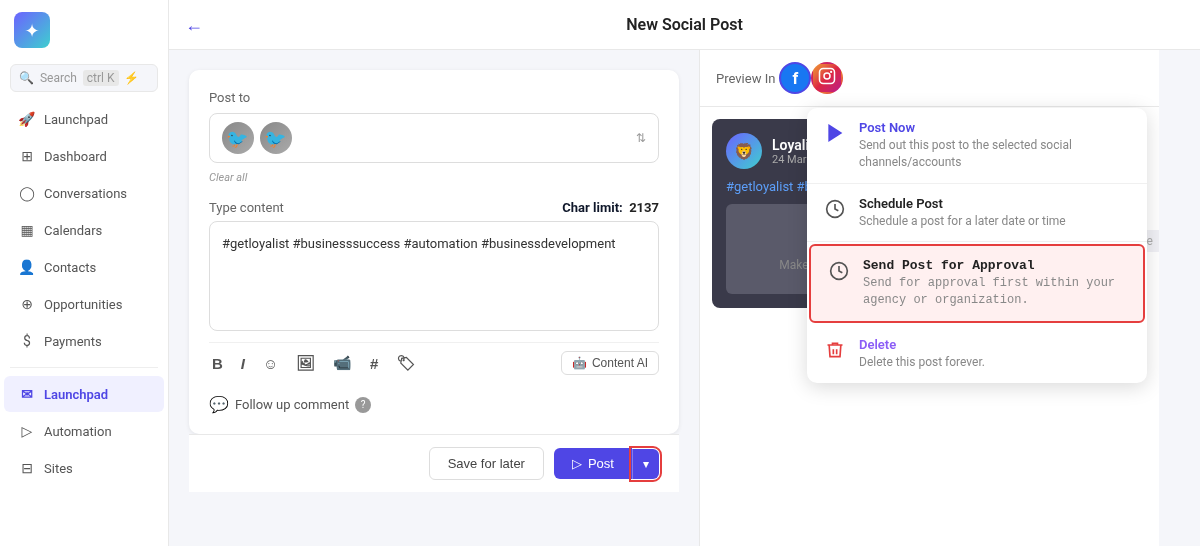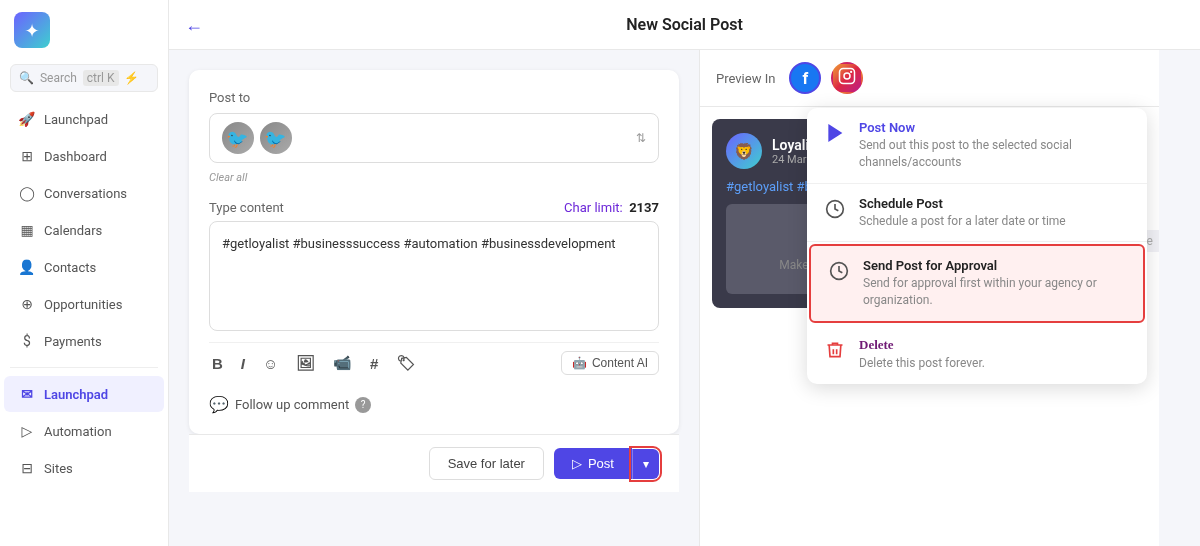--- a/index.html
+++ b/index.html
@@ -33,39 +33,39 @@
     .post-form { flex: 1; padding: 20px; overflow-y: auto; background: #f5f6fa; max-width: 530px; }
     .form-card { background: #fff; border-radius: 10px; padding: 20px; box-shadow: 0 1px 4px rgba(0,0,0,0.08); }
     .form-label { font-size: 13px; color: #666; margin-bottom: 8px; }
     .post-to-select { border: 1px solid #ddd; border-radius: 8px; padding: 8px 12px; display: flex; align-items: center; justify-content: space-between; cursor: pointer; }
     .post-to-avatars { display: flex; gap: 6px; align-items: center; }
     .avatar-icon { width: 32px; height: 32px; border-radius: 50%; background: #ddd; display: flex; align-items: center; justify-content: center; font-size: 16px; overflow: hidden; }
     .clear-all { font-size: 11px; color: #999; margin-top: 8px; cursor: pointer; font-style: italic; }
     .content-header { display: flex; justify-content: space-between; align-items: flex-end; margin-top: 16px; margin-bottom: 6px; }
     .content-label { font-size: 13px; color: #666; }
     .char-limit { font-size: 13px; color: #666; }
-    .char-limit span { font-weight: 400; color: #6d28d9; }
+    .char-limit span { font-weight: 700; color: #0f172a; }
     .content-textarea { width: 100%; border: 1px solid #ddd; border-radius: 8px; padding: 12px; font-size: 13px; color: #333; resize: none; height: 110px; outline: none; font-family: inherit; line-height: 1.5; }
     .toolbar { display: flex; align-items: center; gap: 12px; margin-top: 8px; padding-top: 8px; border-top: 1px solid #f0f0f0; }
     .toolbar-btn { background: none; border: none; cursor: pointer; color: #555; font-size: 15px; font-weight: 700; padding: 3px; border-radius: 4px; display: flex; align-items: center; justify-content: center; }
     .content-ai-btn { margin-left: auto; display: flex; align-items: center; gap: 5px; background: none; border: 1px solid #ddd; border-radius: 6px; padding: 4px 10px; cursor: pointer; font-size: 12px; color: #555; }
     .follow-up { display: flex; align-items: center; gap: 6px; margin-top: 20px; color: #555; font-size: 13px; cursor: pointer; }
     .follow-up .bubble-icon { font-size: 16px; color: #4f46e5; }
     .help-icon { width: 16px; height: 16px; background: #999; border-radius: 50%; color: #fff; font-size: 10px; display: flex; align-items: center; justify-content: center; cursor: pointer; flex-shrink: 0; }
 
     
     .bottom-bar { background: #fff; border-top: 1px solid #e8e8e8; padding: 12px 20px; display: flex; justify-content: flex-end; align-items: center; gap: 10px; }
     .save-later-btn { background: #fff; border: 1px solid #ddd; border-radius: 6px; padding: 8px 18px; font-size: 13px; color: #444; cursor: pointer; }
     .post-btn-group { display: flex; align-items: center; }
     .post-btn { background: #4f46e5; color: #fff; border: none; border-radius: 6px 0 0 6px; padding: 8px 18px; font-size: 13px; cursor: pointer; display: flex; align-items: center; gap: 6px; }
     .post-btn-arrow { background: #4f46e5; color: #fff; border: none; border-left: 1px solid rgba(255,255,255,0.3); border-radius: 0 6px 6px 0; padding: 8px 10px; font-size: 12px; cursor: pointer; outline: 2px solid #e53e3e; outline-offset: 1px; }
 
     
     .preview-panel { width: 460px; background: #fff; border-left: 1px solid #e8e8e8; display: flex; flex-direction: column; overflow: hidden; position: relative; }
-    .preview-tabs { display: flex; align-items: center; gap: 10px; padding: 12px 16px; border-bottom: 1px solid #e8e8e8; }
+    .preview-tabs { display: flex; align-items: center; padding: 12px 16px; border-bottom: 1px solid #e8e8e8; }
     .preview-label { font-size: 13px; color: #666; margin-right: 4px; }
     .preview-tab { width: 32px; height: 32px; border-radius: 50%; display: flex; align-items: center; justify-content: center; cursor: pointer; border: 2px solid transparent; }
     .preview-tab.active { border-color: #4f46e5; }
     .preview-tab-fb { background: #1877f2; color: #fff; font-weight: 700; font-size: 16px; }
     .preview-tab-ig { background: linear-gradient(135deg, #f09433, #e6683c, #dc2743, #cc2366, #bc1888); color: #fff; font-size: 16px; }
     .preview-scrollable { flex: 1; overflow-y: auto; padding: 12px; }
     .post-preview-card { background: #3a3a4a; border-radius: 8px; padding: 14px; color: #fff; margin-bottom: 10px; }
     .post-preview-header { display: flex; align-items: center; gap: 10px; margin-bottom: 10px; }
     .preview-avatar { width: 36px; height: 36px; border-radius: 50%; background: linear-gradient(135deg, #6c63ff, #3ecfcf); display: flex; align-items: center; justify-content: center; font-size: 16px; }
     .preview-username { font-weight: 600; font-size: 14px; }
@@ -74,21 +74,21 @@
     .preview-hashtags { color: #5c9ef8; font-size: 13px; margin-bottom: 10px; }
     .preview-image-placeholder { background: #5a5a6a; border-radius: 6px; height: 90px; display: flex; align-items: center; justify-content: center; }
     .preview-image-placeholder .img-icon { font-size: 24px; color: #888; }
     .preview-image-text { color: #888; font-size: 12px; margin-top: 4px; }
     .preview-image-inner { display: flex; flex-direction: column; align-items: center; }
 
     
     .dropdown-menu { position: absolute; right: 12px; top: 58px; width: 340px; background: #fff; border-radius: 10px; box-shadow: 0 4px 20px rgba(0,0,0,0.15); z-index: 100; overflow: hidden; margin-left: 28px; }
     .dropdown-item { display: flex; align-items: flex-start; gap: 12px; padding: 12px 16px; cursor: pointer; border-bottom: 1px solid #f0f0f0; }
     .dropdown-item:last-child { border-bottom: none; }
-    .dropdown-item.highlighted { background: #fff0f0; border: 2px solid #e53e3e; margin: 2px; border-radius: 6px; }
+    .dropdown-item.highlighted { background: #fff0f0; border: 2px solid #e53e3e; margin: 2px; border-radius: 6px; font-family: Liberation Mono, monospace; }
     .dropdown-icon { width: 24px; height: 24px; display: flex; align-items: center; justify-content: center; flex-shrink: 0; margin-top: 1px; }
     .dropdown-item-content {}
     .dropdown-item-title { font-size: 13px; font-weight: 600; color: #222; }
     .dropdown-item-desc { font-size: 12px; color: #888; margin-top: 2px; line-height: 1.4; }
     .dropdown-item.post-now .dropdown-item-title { color: #4f46e5; }
     .dropdown-item.delete-item .dropdown-item-title { color: #e53e3e; }
     .dropdown-item.delete-item .dropdown-icon { color: #e53e3e; }
 
     
     .share-hint { position: absolute; right: 0; top: 180px; font-size: 12px; color: #aaa; padding: 4px 6px; background: #f0f0f5; border-radius: 4px 0 0 4px; }
@@ -306,21 +306,21 @@
         <div class="dropdown-item delete-item">
           <div class="dropdown-icon">
             <svg width="20" height="20" viewBox="0 0 24 24" fill="none" stroke="#e53e3e" stroke-width="2">
               <polyline points="3,6 5,6 21,6"></polyline>
               <path d="M19,6l-1,14H6L5,6"></path>
               <path d="M10,11v6M14,11v6"></path>
               <path d="M9,6V4h6v2"></path>
             </svg>
           </div>
           <div class="dropdown-item-content">
-            <div class="dropdown-item-title" style="color:#701a75;font-family:Liberation Serif, serif;">Delete</div>
+            <div class="dropdown-item-title" style="color:#8b5cf6;">Delete</div>
             <div class="dropdown-item-desc">Delete this post forever.</div>
           </div>
         </div>
       </div>
 
     </div>
   </div>
 </div>
 
 </body></html>

